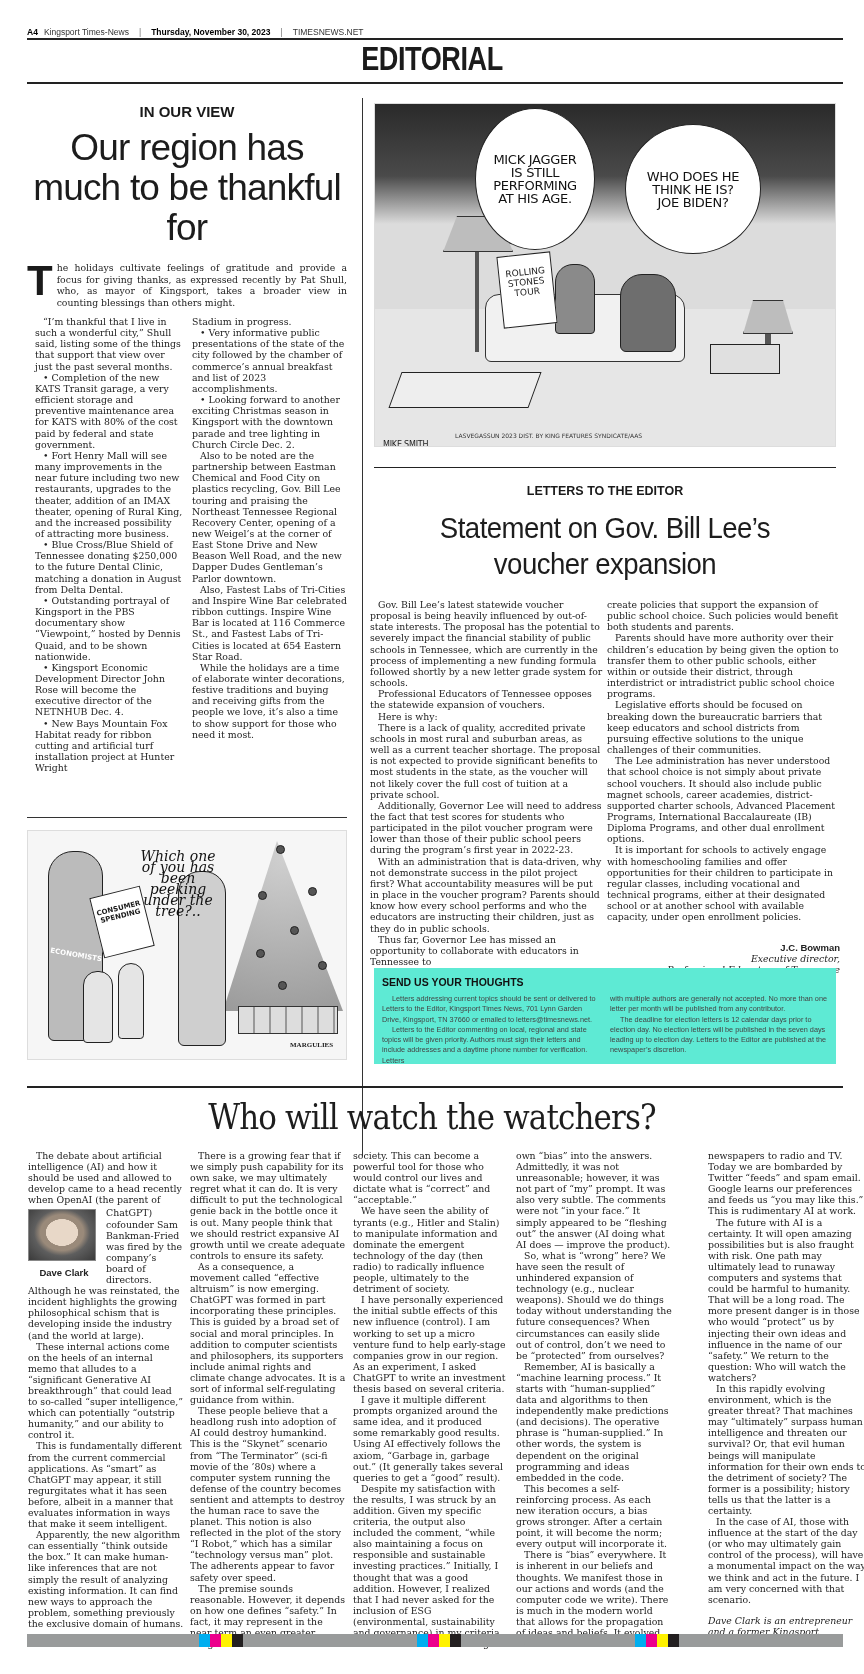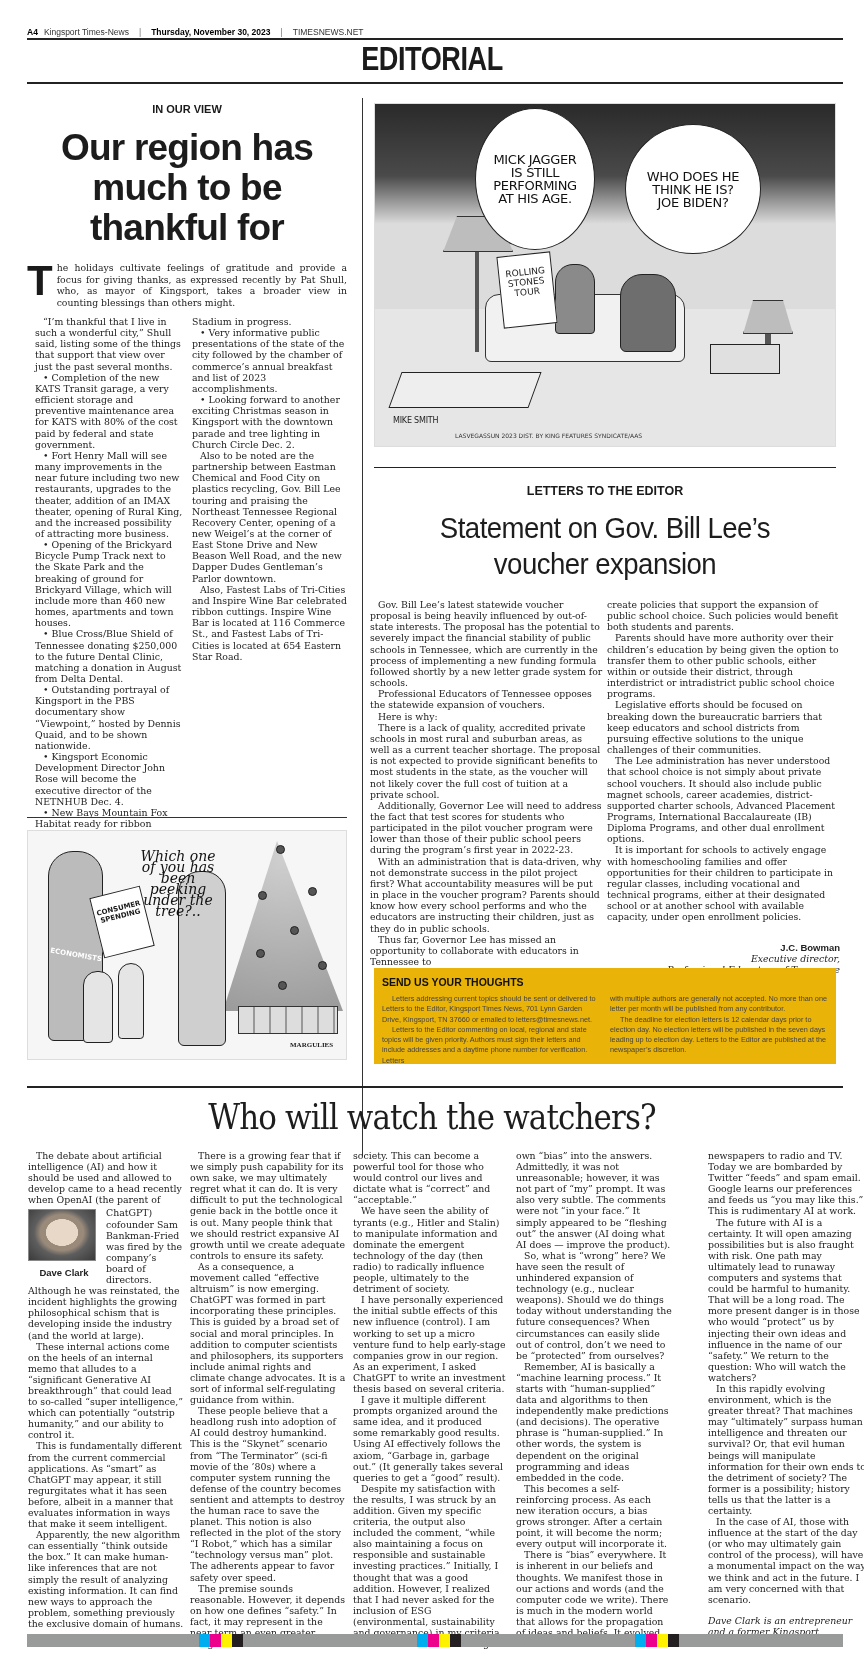--- a/index.html
+++ b/index.html
@@ -11,22 +11,22 @@
   
   .folio { left: 27px; top: 24px; width: 816px; height: 16px; font-family: "Liberation Sans", sans-serif; font-size: 8.5px; color: #333; display: flex; align-items: center; gap: 6px; white-space: nowrap; }
   .folio .pg { font-weight: bold; color: #000; }
   .folio .date { font-weight: bold; color: #000; }
   .folio .sep { color: #777; padding: 0 4px; }
   .rule-top { left: 27px; top: 38px; width: 816px; height: 2px; background: #222; }
   .section-title { left: 0; top: 40px; width: 864px; text-align: center; font-family: "Liberation Sans", sans-serif; font-weight: bold; font-size: 33px; letter-spacing: -0.5px; transform: scaleX(0.82); color: #1b1b1b; }
   .rule-sec { left: 27px; top: 82px; width: 816px; height: 1.5px; background: #222; }
 
   
-  .kicker { left: 27px; top: 103px; width: 320px; text-align: center; font-family: "Liberation Sans", sans-serif; font-weight: bold; font-size: 11px; color: #1a1a1a; }
-  .headline-left { left: 27px; top: 128px; width: 320px; text-align: center; font-family: "Liberation Sans", sans-serif; font-weight: bold; font-size: 37px; line-height: 40px; letter-spacing: -0.8px; color: #1c1c1c; }
+  .kicker { left: 27px; top: 103px; width: 320px; text-align: center; font-family: "Liberation Sans", sans-serif; font-weight: bold; font-size: 15px; color: #1a1a1a; }
+  .headline-left { left: 27px; top: 128px; width: 320px; text-align: center; font-family: "Liberation Sans", sans-serif; font-weight: normal; font-size: 37px; line-height: 40px; letter-spacing: -0.8px; color: #1c1c1c; }
   .lede { left: 27px; top: 262px; width: 320px; font-size: 9.3px; line-height: 11.6px; color: #222; text-align: justify; }
   .dropcap { float: left; font-family: "Liberation Sans", sans-serif; font-weight: bold; font-size: 42px; line-height: 34px; margin: 2px 4px 0 0; color: #1a1a1a; }
   .col-text { font-size: 9.4px; line-height: 11.15px; color: #222; }
   .col-text p { text-indent: 8px; }
   .col-text p.noind { text-indent: 0; }
   .left-col1 { left: 35px; top: 316px; width: 148px; }
   .left-col2 { left: 192px; top: 316px; width: 155px; }
 
   .vrule { left: 362px; top: 98px; width: 1px; height: 1058px; background: #333; }
   .hrule-left { left: 27px; top: 817px; width: 320px; height: 1px; background: #333; }
@@ -39,21 +39,21 @@
   .bubble { position: absolute; background: #fff; border: 1.5px solid #222; border-radius: 50%; display: flex; align-items: center; justify-content: center; text-align: center; font-family: "DejaVu Sans", sans-serif; font-size: 13px; line-height: 13px; letter-spacing: -0.3px; color: #111; }
   .sky { position: absolute; left: 0; top: 0; width: 462px; height: 120px; background: linear-gradient(180deg, #2a2a2a 0%, #4a4a4a 60%, rgba(220,220,220,0) 100%); }
   .floor { position: absolute; left: 0; top: 205px; width: 462px; height: 140px; background: #e6e6e6; }
   .couch { position: absolute; left: 110px; top: 190px; width: 200px; height: 68px; background: #f1f1f1; border: 1.5px solid #333; border-radius: 14px 14px 6px 6px; }
   .lamp-shade { position: absolute; background: #bdbdbd; border: 1.5px solid #333; clip-path: polygon(20% 0, 80% 0, 100% 100%, 0 100%); }
   .lamp-pole { position: absolute; background: #555; }
   .paper-sign { position: absolute; left: 125px; top: 150px; width: 54px; height: 72px; background: #fff; border: 1.5px solid #222; font-family: "DejaVu Sans", sans-serif; font-size: 9px; line-height: 10px; text-align: center; padding-top: 12px; transform: rotate(-6deg); }
   .person { position: absolute; background: #777; border: 1.5px solid #222; }
   .table { position: absolute; left: 20px; top: 268px; width: 140px; height: 36px; background: #eee; border: 1.5px solid #222; transform: skewX(-20deg); }
   .endtable { position: absolute; left: 335px; top: 240px; width: 70px; height: 30px; background: #e0e0e0; border: 1.5px solid #222; }
-  .sig1 { position: absolute; left: 8px; top: 312px; font-family: "DejaVu Sans", sans-serif; font-size: 8px; color: #222; letter-spacing: -0.2px; margin-left: 10px; }
+  .sig1 { position: absolute; left: 8px; top: 336px; font-family: "DejaVu Sans", sans-serif; font-size: 8px; color: #222; letter-spacing: -0.2px; }
   .credit1 { position: absolute; left: 80px; top: 328px; font-family: "DejaVu Sans", sans-serif; font-size: 6px; color: #333; }
 
   .tree { position: absolute; left: 195px; top: 10px; width: 120px; height: 170px; background: radial-gradient(circle at 50% 10%, #cfcfcf, #9a9a9a); clip-path: polygon(45% 0, 100% 100%, 0 100%); }
   .ornament { position: absolute; width: 9px; height: 9px; border-radius: 50%; background: #555; border: 1px solid #222; }
   .gifts { position: absolute; left: 210px; top: 175px; width: 100px; height: 28px; background: repeating-linear-gradient(90deg, #ddd 0 14px, #999 14px 16px); border: 1px solid #333; }
   .speech2 { position: absolute; left: 110px; top: 20px; width: 80px; font-family: "DejaVu Serif", serif; font-style: italic; font-size: 14px; line-height: 11px; text-align: center; color: #111; }
   .econ { position: absolute; left: 20px; top: 20px; width: 55px; height: 190px; background: #bbb; border: 1.5px solid #222; border-radius: 25px 25px 6px 6px; }
   .clipboard { position: absolute; left: 68px; top: 60px; width: 52px; height: 62px; background: #fff; border: 1.5px solid #222; transform: rotate(-14deg); font-family: "DejaVu Sans", sans-serif; font-size: 7px; font-weight: bold; text-align: center; padding-top: 12px; line-height: 8px; }
   .econ-label { position: absolute; left: 22px; top: 120px; font-family: "DejaVu Sans", sans-serif; font-size: 7px; font-weight: bold; color: #fff; transform: rotate(10deg); }
   .kid { position: absolute; width: 30px; height: 72px; background: #e5e5e5; border: 1.5px solid #222; border-radius: 14px 14px 4px 4px; }
@@ -64,21 +64,21 @@
   .hrule-right { left: 374px; top: 467px; width: 462px; height: 1px; background: #222; }
   .kicker-right { left: 374px; top: 484px; width: 462px; text-align: center; font-family: "Liberation Sans", sans-serif; font-weight: bold; font-size: 12.5px; color: #1a1a1a; }
   .headline-right { left: 374px; top: 510px; width: 462px; text-align: center; font-family: "Liberation Sans", sans-serif; font-size: 30px; line-height: 36px; letter-spacing: -0.6px; color: #1d1d1d; transform: scaleX(0.92); }
   .letter-col1 { left: 370px; top: 599px; width: 233px; }
   .letter-col2 { left: 607px; top: 599px; width: 233px; }
   .letter-col1, .letter-col2 { font-size: 9.3px; line-height: 11.15px; }
   .signature { text-align: right; margin-top: 19px; }
   .sig-name { font-family: "Liberation Sans", sans-serif; font-weight: bold; font-size: 9.5px; }
   .sig-title { font-style: italic; }
 
-  .thoughts { left: 374px; top: 968px; width: 462px; height: 96px; background: #eab308; padding: 8px 8px; }
+  .thoughts { left: 374px; top: 968px; width: 462px; height: 96px; background: #5eead4; padding: 8px 8px; }
   .thoughts-title { font-family: "Liberation Sans", sans-serif; font-weight: bold; font-size: 10.5px; color: #111; margin-bottom: 6px; }
   .thoughts-cols { display: flex; gap: 10px; font-family: "Liberation Sans", sans-serif; font-size: 7.3px; line-height: 10.3px; color: #444; }
   .thoughts-cols > div { flex: 1; }
   .thoughts-cols p { text-indent: 10px; }
   .thoughts-cols p.noind { text-indent: 0; }
 
   
   .hrule-bottom { left: 27px; top: 1086px; width: 816px; height: 1.5px; background: #222; }
   .headline-bottom { left: 0; top: 1094px; width: 864px; text-align: center; font-family: "DejaVu Serif", serif; font-size: 36px; line-height: 46px; letter-spacing: -1px; color: #1d1d1d; transform: scaleX(0.86); }
   .bcol { top: 1150px; width: 156px; font-size: 9.35px; line-height: 11.1px; color: #222; }
@@ -119,32 +119,32 @@
 <div class="abs kicker">IN OUR VIEW</div>
 <div class="abs headline-left">Our region has much to be thankful for</div>
 <div class="abs lede">
   <span class="dropcap">T</span>
   <span>he holidays cultivate feelings of gratitude and provide a focus for giving thanks, as expressed recently by Pat Shull, who, as mayor of Kingsport, takes a broader view in counting blessings than others might.</span>
 </div>
 <div class="abs col-text left-col1">
   <p>“I’m thankful that I live in such a wonderful city,” Shull said, listing some of the things that support that view over just the past several months.</p>
   <p>• Completion of the new KATS Transit garage, a very efficient storage and preventive maintenance area for KATS with 80% of the cost paid by federal and state government.</p>
   <p>• Fort Henry Mall will see many improvements in the near future including two new restaurants, upgrades to the theater, addition of an IMAX theater, opening of Rural King, and the increased possibility of attracting more business.</p>
-  <p>• Opening of the Brickyard Bicycle Pump Track next to the Skate Park and the breaking of ground for Brickyard Village, which will include more than 460 new homes, apartments and town houses.</p>
   <p>• Blue Cross/Blue Shield of Tennessee donating $250,000 to the future Dental Clinic, matching a donation in August from Delta Dental.</p>
   <p>• Outstanding portrayal of Kingsport in the PBS documentary show “Viewpoint,” hosted by Dennis Quaid, and to be shown nationwide.</p>
   <p>• Kingsport Economic Development Director John Rose will become the executive director of the NETNHUB Dec. 4.</p>
   <p>• New Bays Mountain Fox Habitat ready for ribbon cutting and artificial turf installation project at Hunter Wright</p>
 </div>
 <div class="abs col-text left-col2">
   <p class="noind">Stadium in progress.</p>
   <p>• Very informative public presentations of the state of the city followed by the chamber of commerce’s annual breakfast and list of 2023 accomplishments.</p>
   <p>• Looking forward to another exciting Christmas season in Kingsport with the downtown parade and tree lighting in Church Circle Dec. 2.</p>
   <p>Also to be noted are the partnership between Eastman Chemical and Food City on plastics recycling, Gov. Bill Lee touring and praising the Northeast Tennessee Regional Recovery Center, opening of a new Weigel’s at the corner of East Stone Drive and New Beason Well Road, and the new Dapper Dudes Gentleman’s Parlor downtown.</p>
   <p>Also, Fastest Labs of Tri-Cities and Inspire Wine Bar celebrated ribbon cuttings. Inspire Wine Bar is located at 116 Commerce St., and Fastest Labs of Tri-Cities is located at 654 Eastern Star Road.</p>
+  <p>While the holidays are a time of elaborate winter decorations, festive traditions and buying and receiving gifts from the people we love, it’s also a time to show support for those who need it most.</p>
 </div>
 <div class="abs hrule-left"></div>
 
 <div class="abs vrule"></div>
 
 <div class="abs cartoon cartoon1">
   <div class="sky"></div>
   <div class="floor"></div>
   <div class="lamp-shade" style="left:68px;top:112px;width:70px;height:36px;"></div>
   <div class="lamp-pole" style="left:100px;top:148px;width:4px;height:100px;"></div>

